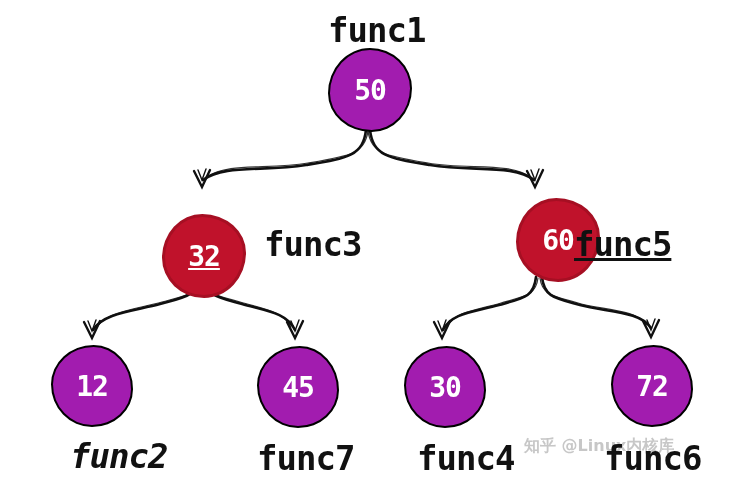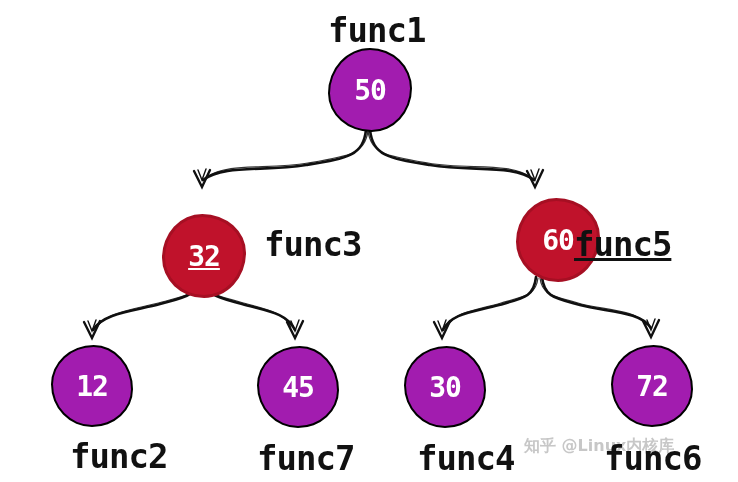--- a/index.html
+++ b/index.html
@@ -130,21 +130,21 @@
 
     <path class="edge-path" d="M 542 277 C 544 297, 555 298, 580 305 C 605 312, 641 311, 651 328"></path>
     <path class="edge-sketch" d="M 540 278 C 542 295, 553 296, 578 303 C 601 310, 637 309, 647 325"></path>
     <path class="arrowhead-outer" d="M 643 321 L 651 337 L 659 320"></path>
     <path class="arrowhead-inner" d="M 647 320 L 651 330 L 655 319"></path>
   </svg>
 
   <div class="func-label" style="left:328px; top:10px;">func1</div>
   <div class="func-label" style="left:264px; top:224px;">func3</div>
   <div class="func-label" style="left:574px; top:224px;text-decoration:underline;">func5</div>
-  <div class="func-label" style="left:70px;  top:436px;">func2</div>
+  <div class="func-label" style="left:70px;  top:436px;font-style:italic;">func2</div>
   <div class="func-label" style="left:257px; top:438px;">func7</div>
   <div class="func-label" style="left:417px; top:438px;">func4</div>
   <div class="func-label" style="left:604px; top:438px;">func6</div>
 
   <div class="watermark">知乎 @Linux内核库</div>
 
   <div class="node black root" style="left:328px; top:48px;">
     <span>50</span>
   </div>
   <div class="node red" style="left:162px; top:214px;text-decoration:underline;">

